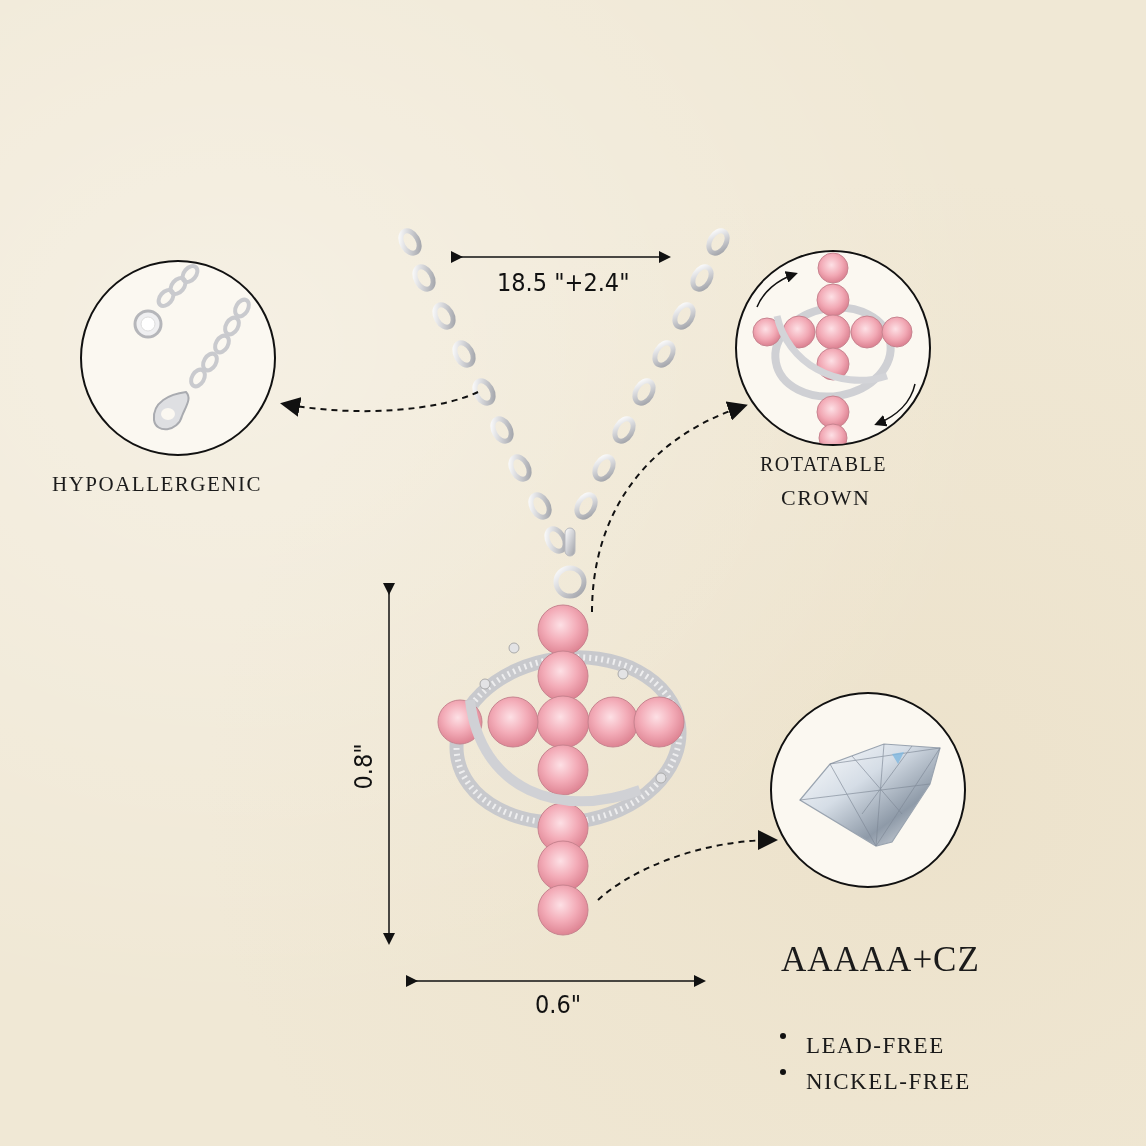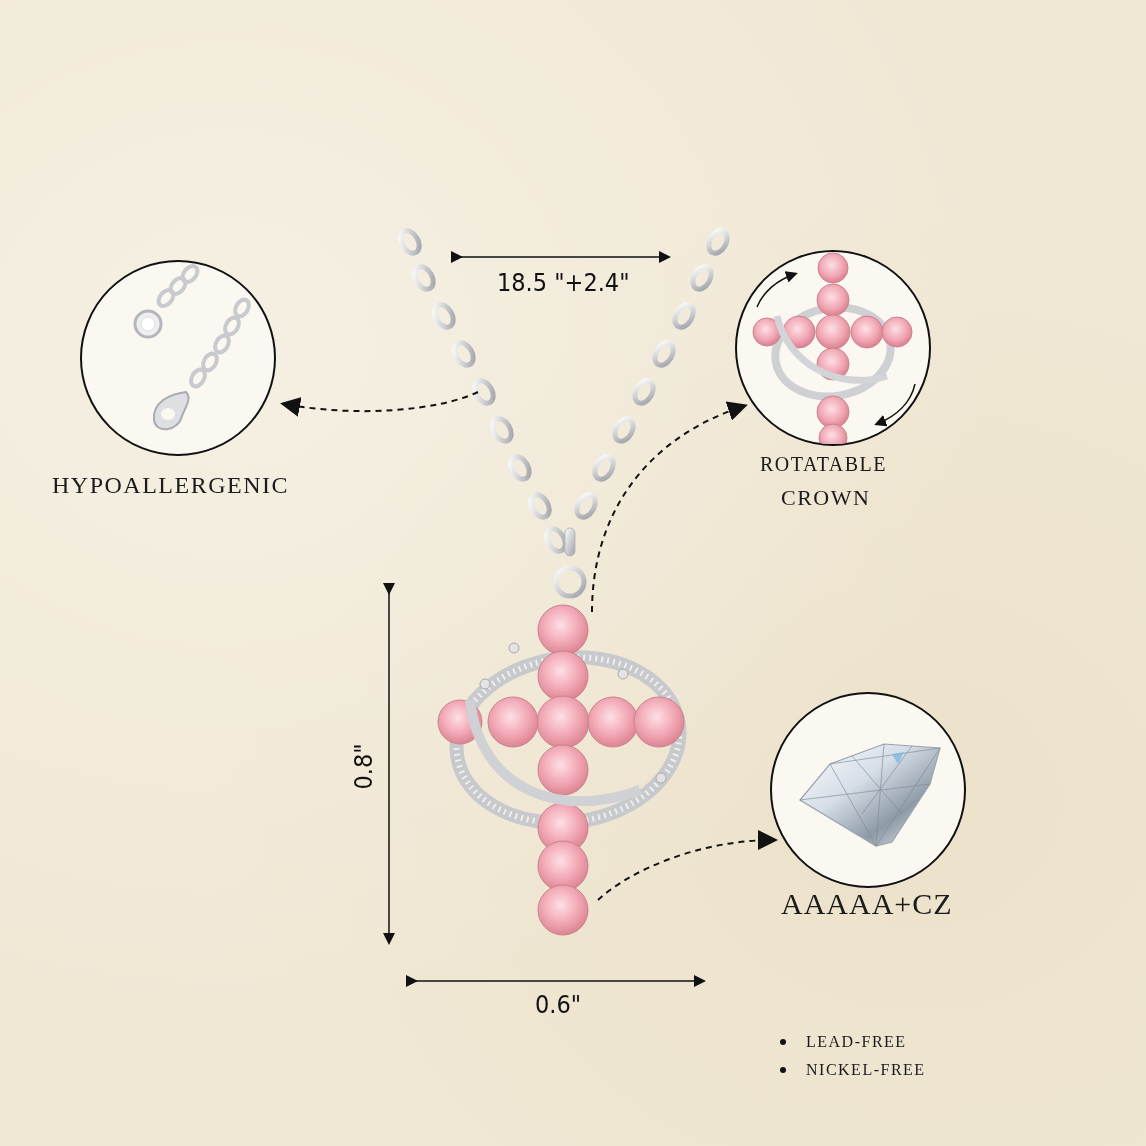--- a/index.html
+++ b/index.html
@@ -7,21 +7,21 @@
   .canvas{position:absolute;left:0;top:0;width:1146px;height:1146px;
     background:
       radial-gradient(ellipse at 20% 30%, rgba(255,255,255,0.35), transparent 60%),
       radial-gradient(ellipse at 80% 70%, rgba(230,215,185,0.35), transparent 55%),
       #f0e8d5;}
   svg.art{position:absolute;left:0;top:0;}
   .label{position:absolute;letter-spacing:1.5px;font-family:"Liberation Serif",serif;text-transform:uppercase;color:#1b1b1b;}
   .dim{position:absolute;font-family:"DejaVu Sans Condensed","DejaVu Sans",sans-serif;color:#111;font-size:24px;}
   .feature-circle{position:absolute;border:2px solid #111;border-radius:50%;background:#fbf8f1;overflow:hidden;}
   ul.bullets{position:absolute;left:780px;top:1033px;margin:0;padding:0;list-style:none;}
-  ul.bullets li{font-family:"Liberation Serif",serif;font-size:16px;letter-spacing:1.5px;margin-bottom:10px;display:flex;align-items:center;}
+  ul.bullets li{font-family:"Liberation Serif",serif;font-size:23px;letter-spacing:1.5px;margin-bottom:10px;display:flex;align-items:flex-start;}
   ul.bullets li .dot{display:inline-block;width:6px;height:6px;border-radius:50%;background:#111;margin-right:20px;}
 </style>
 </head>
 <body>
 
 <div class="canvas">
 
   <svg class="art" width="1146" height="1146" viewBox="0 0 1146 1146">
     <defs>
       <radialGradient id="pinkGem" cx="45%" cy="40%" r="60%">
@@ -115,21 +115,21 @@
         <ellipse cx="140" cy="82" rx="6" ry="9" transform="rotate(30 140 82)"></ellipse>
         <ellipse cx="128" cy="100" rx="6" ry="9" transform="rotate(30 128 100)"></ellipse>
         <ellipse cx="116" cy="116" rx="6" ry="9" transform="rotate(30 116 116)"></ellipse>
       </g>
       <circle cx="66" cy="62" r="13" fill="#efeff1" stroke="#b5b6ba" stroke-width="3"></circle>
       <circle cx="66" cy="62" r="7" fill="#fff" stroke="#ddd"></circle>
       <path d="M104,130 C88,132 70,140 72,158 C74,172 96,170 100,154 C104,144 110,136 104,130 Z" fill="#dedfe2" stroke="#a9abb0" stroke-width="2"></path>
       <ellipse cx="86" cy="152" rx="7" ry="6" fill="#fbf8f1"></ellipse>
     </svg>
   </div>
-  <div class="label" style="left:52px;top:472px;font-size:24px;">HYPOALLERGENIC</div>
+  <div class="label" style="left:52px;top:472px;font-size:21px;">HYPOALLERGENIC</div>
 
   <div class="feature-circle" style="left:735px;top:250px;width:192px;height:192px;">
     <svg width="192" height="192" viewBox="0 0 192 192">
       <defs>
         <radialGradient id="pg2" cx="45%" cy="40%" r="60%">
           <stop offset="0%" stop-color="#fde0e5"></stop>
             <stop offset="60%" stop-color="#f2a9b5"></stop>
             <stop offset="100%" stop-color="#db8090"></stop>
         </radialGradient>
         <marker id="ah2" markerWidth="8" markerHeight="8" refX="6" refY="4" orient="auto">
@@ -173,21 +173,21 @@
           <path d="M112,50 L104,152"></path>
           <path d="M168,54 L104,152"></path>
         <path d="M58,70 L168,54"></path>
           <path d="M28,106 L158,90"></path>
           <path d="M80,62 L130,120"></path>
           <path d="M140,52 L90,120"></path>
       </g>
       <path d="M120,60 L132,58 L126,70 Z" fill="#7fb8e0" opacity="0.8"></path>
     </svg>
   </div>
-  <div class="label" style="left:781px;top:887px;font-size:30px;letter-spacing:1px;">AAAAA+CZ</div>
+  <div class="label" style="left:781px;top:940px;font-size:35px;letter-spacing:1px;">AAAAA+CZ</div>
 
   <div class="dim" style="left:497px;top:268px;font-size:25px;">18.5 "+2.4"</div>
   <div class="dim" style="left:340px;top:752px;transform:rotate(-90deg);transform-origin:center;font-size:25px;">0.8"</div>
   <div class="dim" style="left:535px;top:990px;font-size:25px;">0.6"</div>
 
   <ul class="bullets">
     <li>
         <span class="dot"></span>
         <span>LEAD-FREE</span>
       </li>

